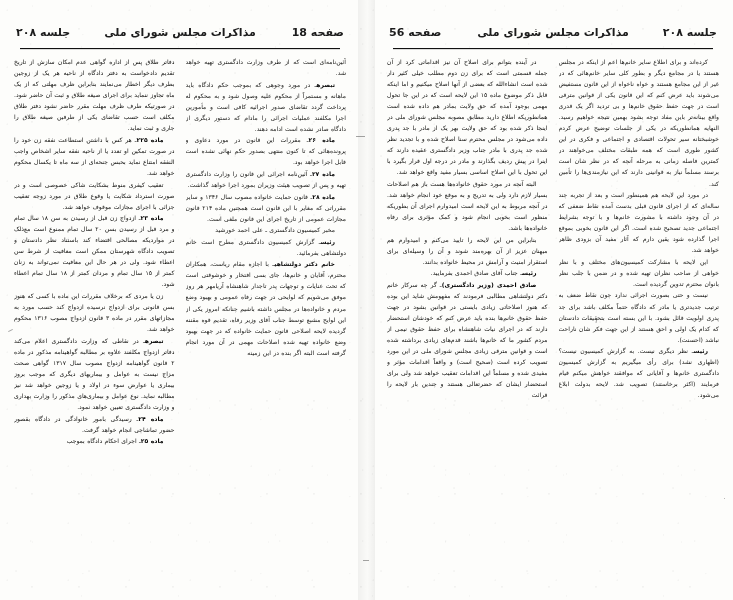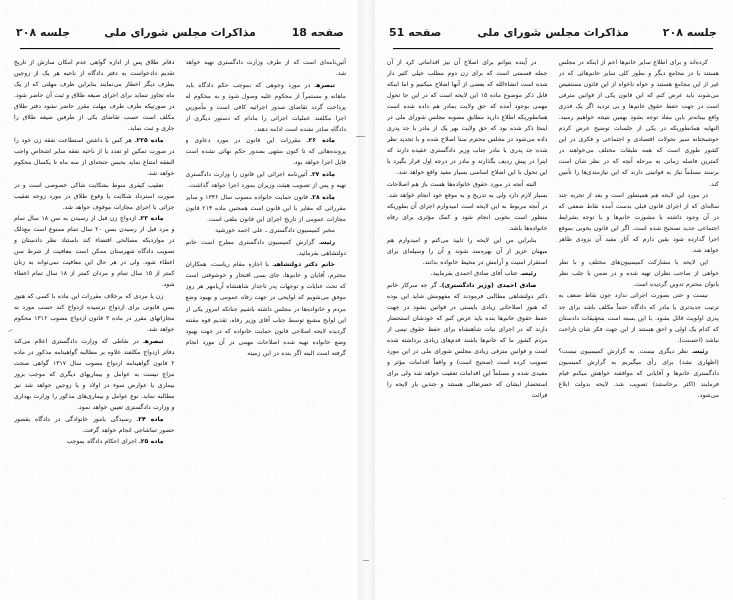--- a/index.html
+++ b/index.html
@@ -82,21 +82,21 @@
 </style>
 </head>
 <body>
 
 <div class="spread">
 
   <div class="page page-left">
     <div class="runhead">
       <div class="rh rh-start">جلسه ۲۰۸</div>
       <div class="rh rh-center">مذاکرات مجلس شورای ملی</div>
-      <div class="rh rh-end">صفحه 51</div>
+      <div class="rh rh-end">صفحه 56</div>
     </div>
     <div class="rule"></div>
 
     <div class="cols">
 
       <div class="col">
         <p class="para indent">کرده‌اند و برای اطلاع سایر خانم‌ها اعم از اینکه در مجلس هستند یا در مجامع دیگر و بطور کلی سایر خانم‌هائی که در غیر از این مجامع هستند و خواه ناخواه از این قانون مستفیض می‌شوند باید عرض کنم که این قانون یکی از قوانین مترقی است در جهت حفظ حقوق خانم‌ها و بی تردید اگر یک قدری واقع بینانه‌تر باین مفاد توجه بشود بهمین نتیجه خواهیم رسید. النهایه همانطوریکه در یکی از جلسات توضیح عرض کردم خوشبختانه سیر تحولات اقتصادی و اجتماعی و فکری در این کشور طوری است که همه طبقات مختلف می‌خواهند در کمترین فاصله زمانی به مرحله آنچه که در نظر شان است برسند مسلماً نیاز به قوانینی دارند که این نیازمندی‌ها را تأمین کند.</p>
         <p class="para indent">در مورد این لایحه هم همینطور است و بعد از تجربه چند ساله‌ای که از اجرای قانون قبلی بدست آمده نقاط ضعفی که در آن وجود داشته با مشورت خانم‌ها و با توجه بشرایط اجتماعی جدید تصحیح شده است. اگر این قانون بخوبی بموقع اجرا گذارده شود یقین دارم که آثار مفید آن بزودی ظاهر خواهد شد.</p>
         <p class="para indent">این لایحه با مشارکت کمیسیون‌های مختلف و با نظر خواهی از صاحب نظران تهیه شده و در ضمن با جلب نظر بانوان محترم تدوین گردیده است.</p>
         <p class="para indent">نیست و حتی بصورت اجرائی ندارد چون نقاط ضعف به ترتیب جدیدتری یا مادر که دادگاه حتماً مکلف باشد برای جد پدری اولویت قائل بشود. با این بسته است بتحقیقات دادستان که کدام یک اولی و احق هستند از این جهت فکر شان ناراحت نباشد (احسنت).</p>

